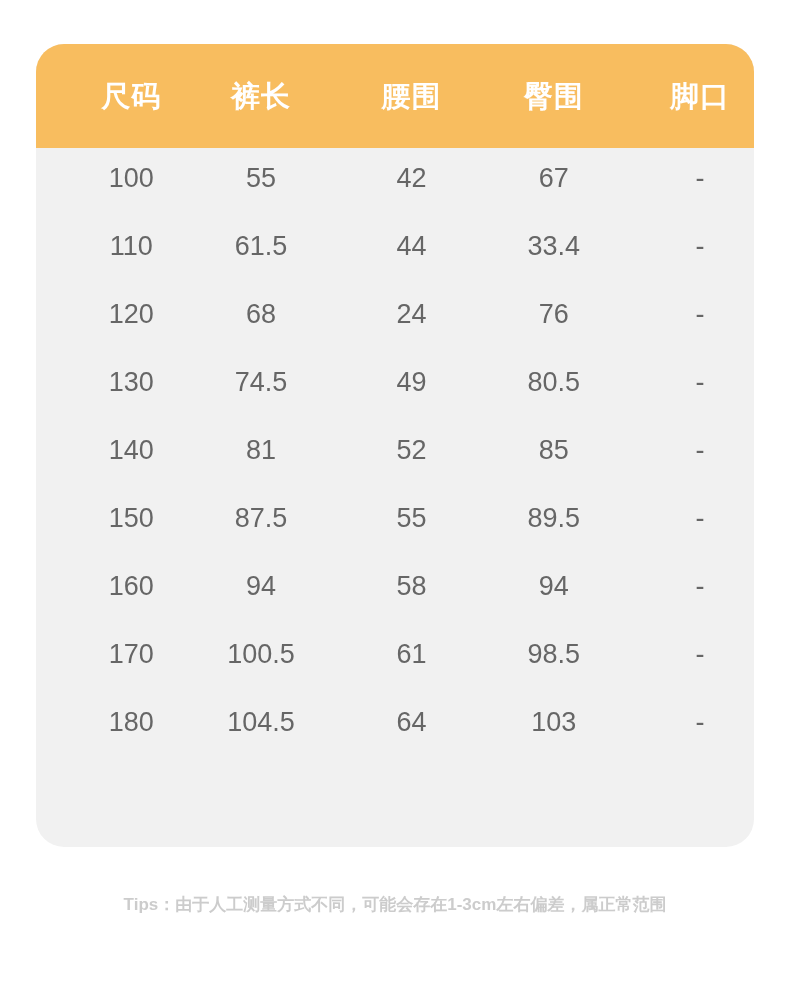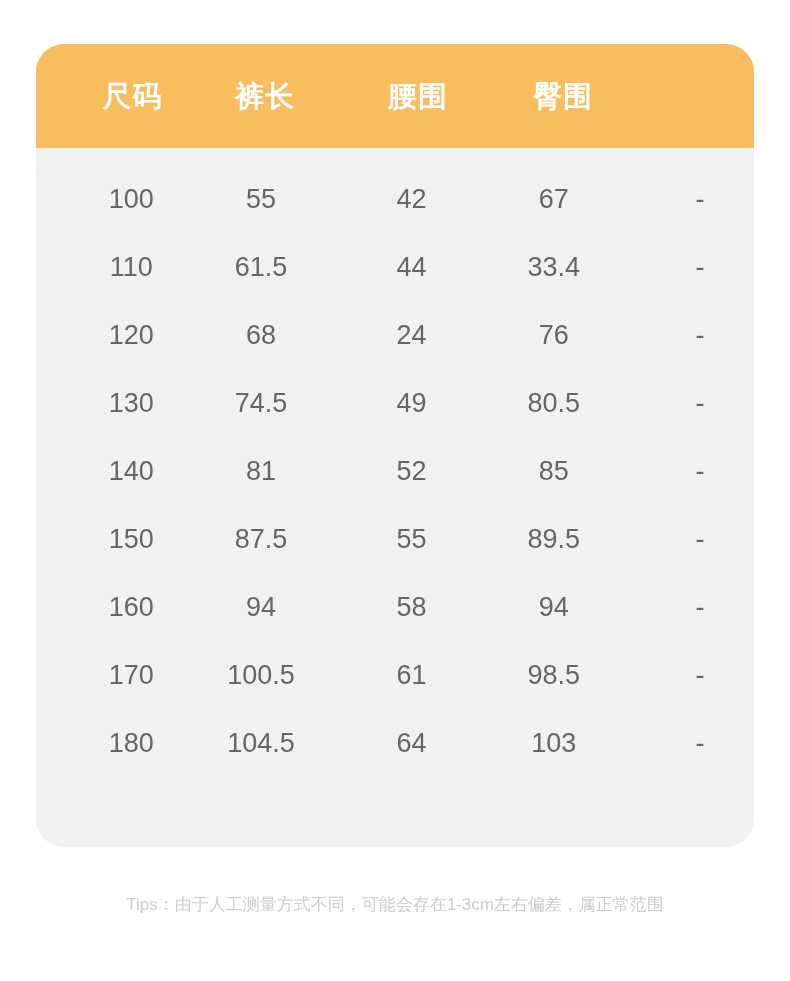--- a/index.html
+++ b/index.html
@@ -53,21 +53,21 @@
 
   
   .chart-body {
     width: 100%;
     padding-top: 17px;
     box-sizing: border-box;
     background: #f1f1f1;
   }
   .chart-row {
     display: flex;
-    align-items: center;
+    align-items: flex-start;
     width: 100%;
     height: 68px;
   }
   .chart-row .cell {
     color: #666666;
     font-size: 27px;
     font-weight: 400;
     text-align: center;
     line-height: 1;
     white-space: nowrap;
@@ -82,37 +82,38 @@
 
   
   .tips-note {
     position: absolute;
     left: 0;
     top: 893px;
     width: 790px;
     text-align: center;
     color: #cccccc;
     font-size: 17px;
-    font-weight: 400;
+    font-weight: 700;
     line-height: 1.4;
     white-space: nowrap;
   }
 </style>
 </head>
 <body>
 
 <div id="size-chart-page">
 
   <div class="chart-card">
 
     <div class="chart-header">
       <div class="cell col-0">尺码</div>
       <div class="cell col-1">裤长</div>
       <div class="cell col-2">腰围</div>
       <div class="cell col-3">臀围</div>
+      <div class="cell col-4">脚口</div>
     </div>
 
     <div class="chart-body">
 
       <div class="chart-row">
         <div class="cell col-0">100</div>
         <div class="cell col-1">55</div>
         <div class="cell col-2">42</div>
         <div class="cell col-3">67</div>
         <div class="cell col-4">-</div>

